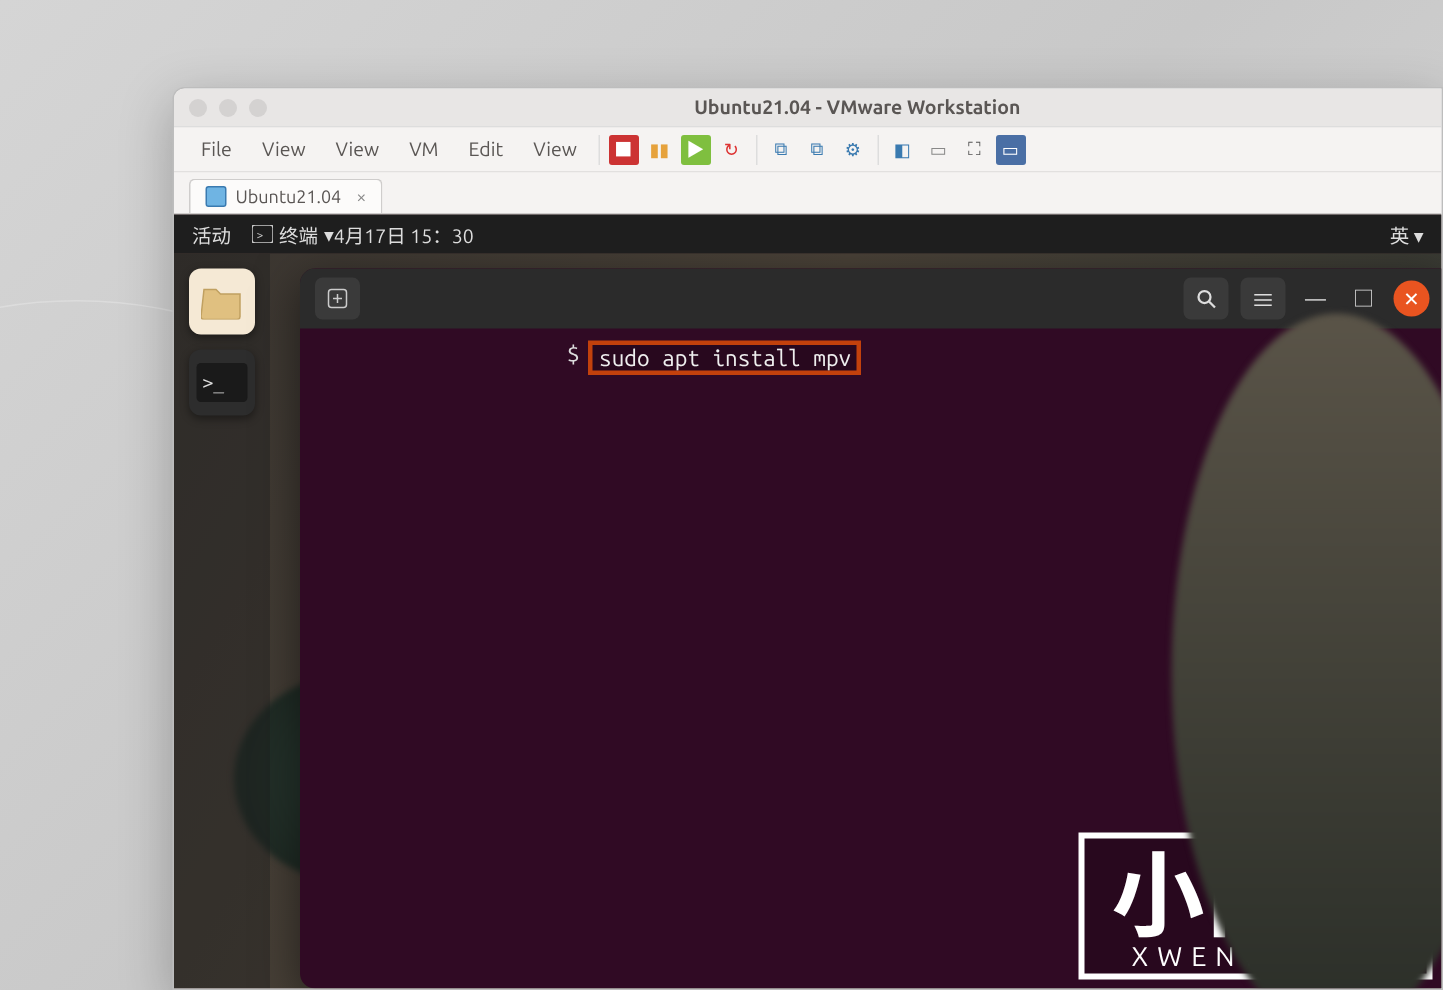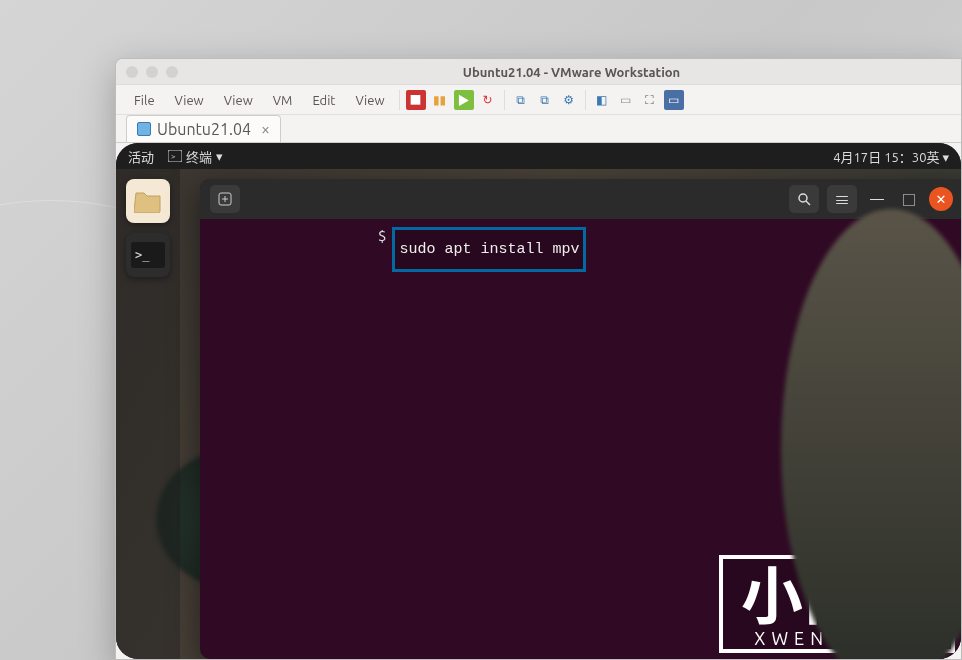--- a/index.html
+++ b/index.html
@@ -55,41 +55,40 @@
   background: #f5f3f2;
   border-bottom: 1px solid #cfcdcc;
 }
 .tab {
   display: flex; align-items: center; gap: 6px;
   padding: 4px 10px;
   background: #fcfbfa;
   border: 1px solid #cfcdcc;
   border-bottom: none;
   border-radius: 4px 4px 0 0;
-  font-size: 16px; color: #5a5654;
+  font-size: 12px; color: #5a5654;
 }
 .tab-icon { width: 14px; height: 14px; background: #6fb4e3; border: 1px solid #3a7ab0; border-radius: 2px; }
 .tab-close { color: #888; cursor: pointer; margin-left: 4px; }
 .guest {
   position: absolute;
   left: 0; right: 0; top: 84px; bottom: 0;
   background: #3a2a2a;
   overflow: hidden;
-  border-radius: 22px;
 }
 .gnome-top {
   height: 26px;
   background: #1e1e1e;
   color: #ddd;
   display: flex; align-items: center;
   font-size: 13px;
   padding: 0 12px;
 }
 .gt-left { display: flex; align-items: center; gap: 14px; }
-.gt-center { flex: 1; text-align: right; }
+.gt-center { flex: 1; text-align: left; }
 .gt-right { display: flex; align-items: center; gap: 10px; }
 .gt-item { cursor: pointer; }
 .gt-dd { display: inline-flex; align-items: center; gap: 4px; }
 .desktop {
   position: absolute;
   left: 0; right: 0; top: 26px; bottom: 0;
   background: linear-gradient(120deg, #3a3530 0%, #4a4238 40%, #2e3530 100%);
   overflow: hidden;
 }
 .desktop::before, .desktop::after {
@@ -150,25 +149,24 @@
   padding: 8px 12px;
   font-family: "Ubuntu Mono", "DejaVu Sans Mono", monospace;
   font-size: 15px;
   color: #eee;
   display: flex; gap: 6px;
   align-items: flex-start;
 }
 .prompt-left { width: 160px; }
 .prompt { color: #ddd; }
 .highlight {
-  border: 3px solid #0369a1;
-  padding: 11px 4px;
+  border: 3px solid #c2410c;
+  padding: 0 4px;
   background: rgba(0,0,0,.15);
   white-space: pre;
-  font-family: Liberation Mono, monospace;
 }
 .watermark {
   position: absolute;
   right: 6px; bottom: 6px;
   border: 4px solid #fff;
   background: rgba(0,0,0,.15);
   padding: 6px 18px 2px 18px;
   text-align: center;
   color: #fff;
   line-height: 1;

